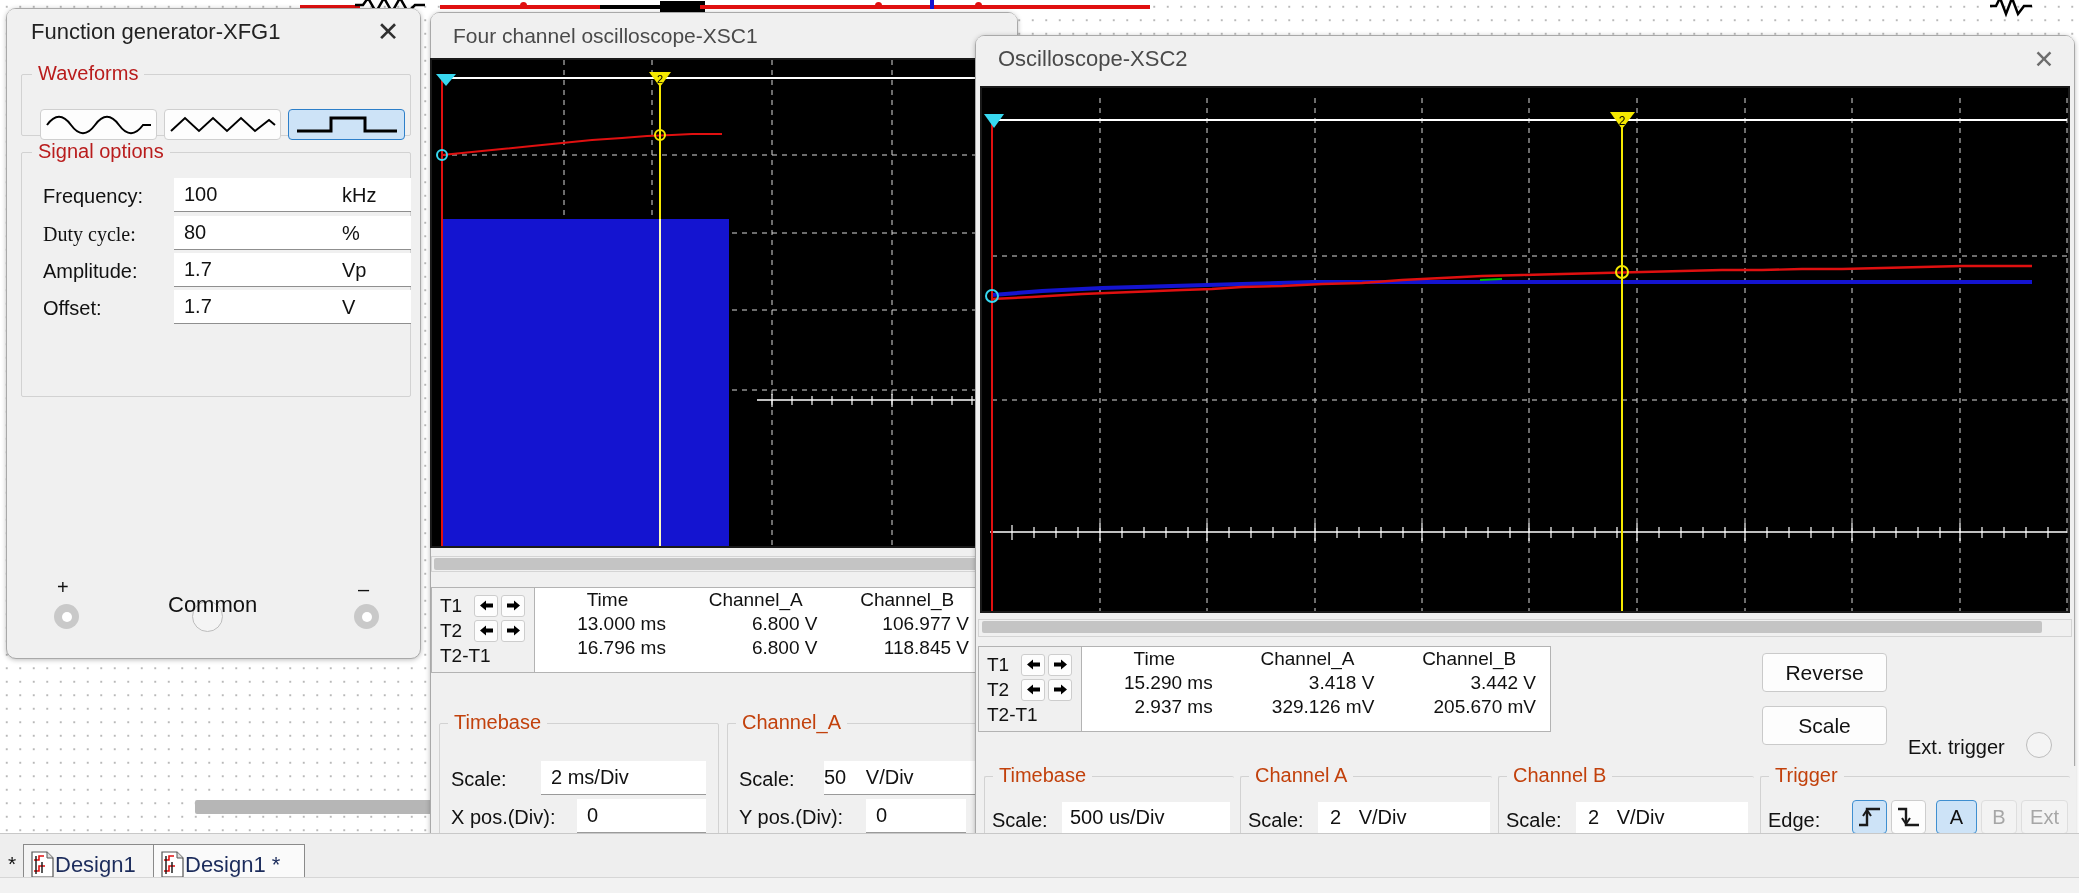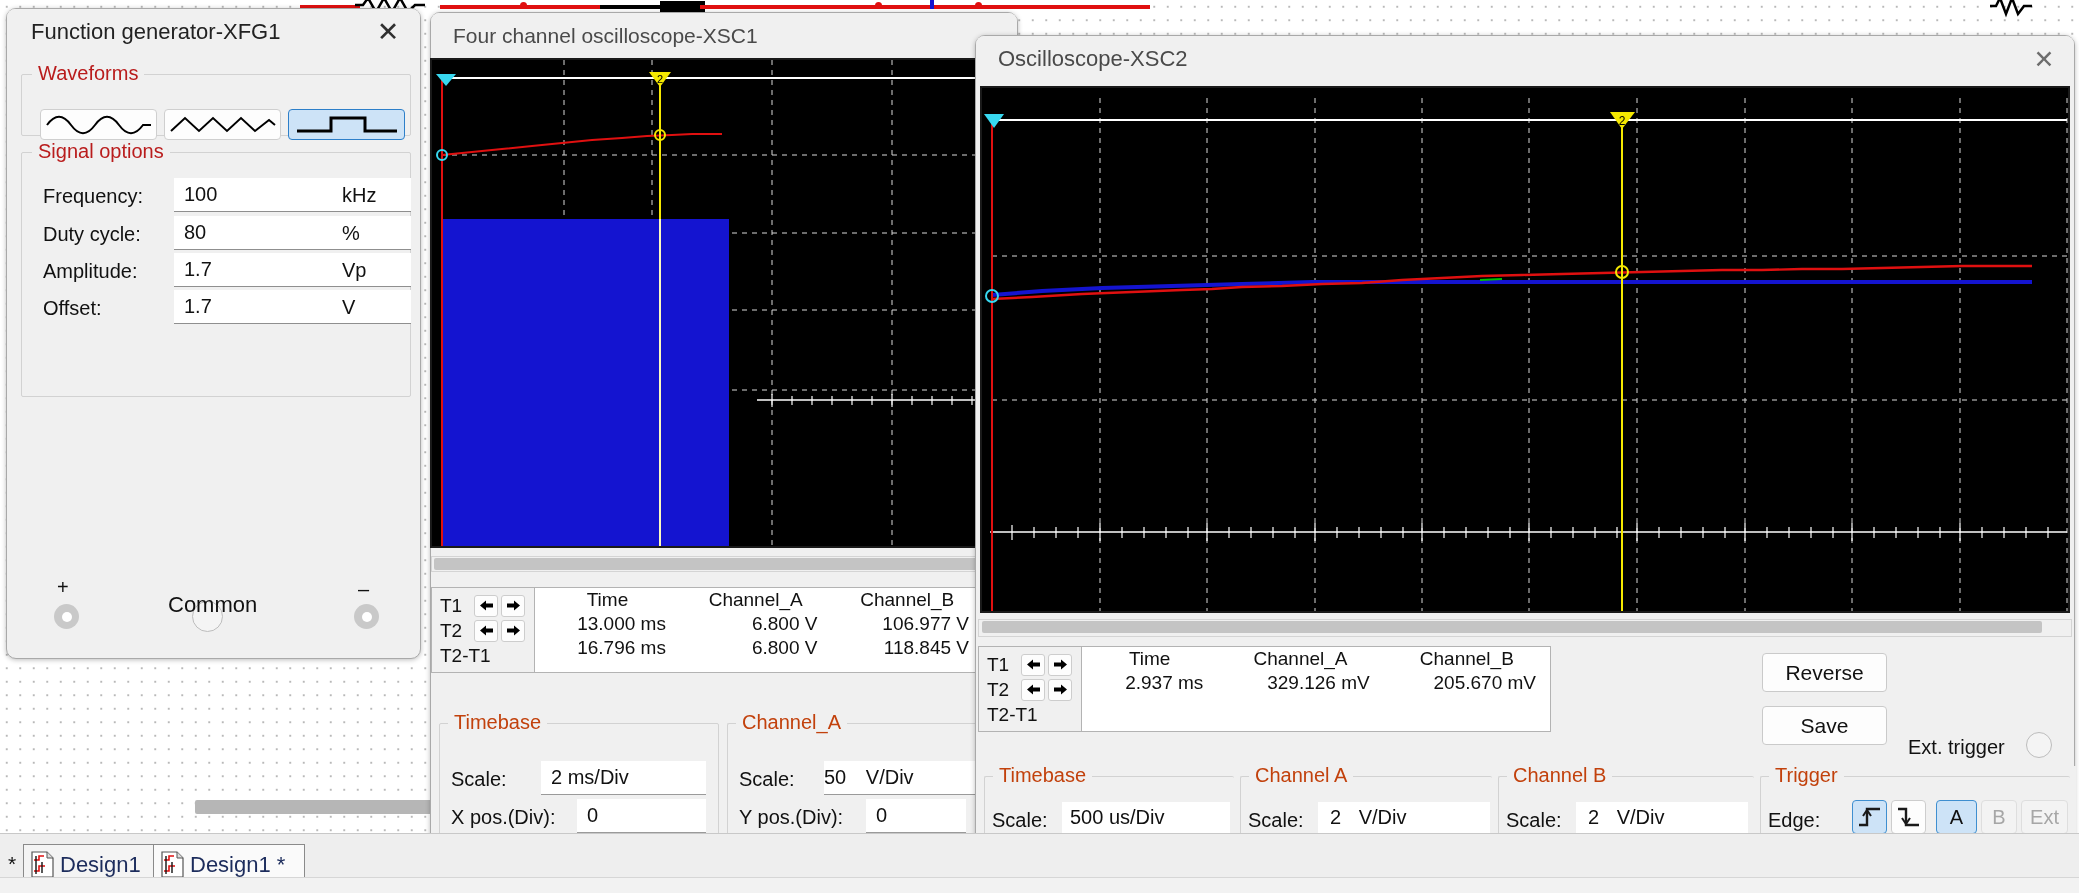--- a/index.html
+++ b/index.html
@@ -229,21 +229,21 @@
   
   #taskbar {
     position: absolute; left: 0; bottom: 0; width: 2079px; height: 60px;
     background: #eeeeee; border-top: 1px solid #c8c8c8;
   }
   .tb-star { position: absolute; left: 8px; top: 18px; font-size: 21px; color: #111; }
   .tab {
     position: absolute; top: 10px; height: 40px;
     background: #f4f4f4; border: 1px solid #8a8a8a;
     border-bottom: none;
-    display: flex; align-items: center; gap: 5px;
+    display: flex; align-items: center; 
     padding: 0 10px 0 6px; cursor: pointer;
   }
   .tab-label { font-size: 22px; color: #1c2c5c; white-space: nowrap; }
   .tb-hscroll {
     position: absolute; left: 0; bottom: 0; width: 2079px; height: 16px;
     background: #f2f2f2; border-top: 1px solid #d6d6d6;
   }
   .hscroll-upper {
     position: absolute; left: 195px; top: 800px; width: 240px; height: 14px;
     background: #b6b6b6; border-radius: 2px;
@@ -299,21 +299,21 @@
     </div>
 
     <div class="grp" style="left:14px; top:143px; width:390px; height:245px;">
       <span class="grp-label">Signal options</span>
     </div>
 
     <span class="fld-label" style="left:36px; top:176px;">Frequency:</span>
     <input class="fld-input" style="left: 167px; top: 169px; width: 160px; height: 34px;" value="100">
     <div class="fld-unit" style="left:327px; top:169px; width:77px; height:34px;">kHz</div>
 
-    <span class="fld-label" style="left:36px; top:214px;">Duty cycle:</span>
+    <span class="fld-label" style="left:36px; top:214px;font-family:Liberation Serif, serif;">Duty cycle:</span>
     <input class="fld-input" style="left: 167px; top: 207px; width: 160px; height: 34px;" value="80">
     <div class="fld-unit" style="left:327px; top:207px; width:77px; height:34px;">%</div>
 
     <span class="fld-label" style="left:36px; top:251px;">Amplitude:</span>
     <input class="fld-input" style="left: 167px; top: 244px; width: 160px; height: 34px;" value="1.7">
     <div class="fld-unit" style="left:327px; top:244px; width:77px; height:34px;">Vp</div>
 
     <span class="fld-label" style="left:36px; top:288px;">Offset:</span>
     <input class="fld-input" style="left: 167px; top: 281px; width: 160px; height: 34px;" value="1.7">
     <div class="fld-unit" style="left:327px; top:281px; width:77px; height:34px;">V</div>
@@ -624,31 +624,36 @@
       </div>
       <div class="meas-table" style="width:470px;">
         <table>
           <tbody>
               <tr>
             <th>Time</th>
             <th>Channel_A</th>
             <th>Channel_B</th>
           </tr>
           <tr>
+            <td>15.290 ms</td>
+            <td>3.418 V</td>
+            <td>3.442 V</td>
+          </tr>
+          <tr>
             <td>2.937 ms</td>
             <td>329.126 mV</td>
             <td>205.670 mV</td>
           </tr>
         </tbody>
           </table>
       </div>
     </div>
 
     <div class="big-btn" style="left:786px; top:617px; width:125px; height:39px; line-height:37px;">Reverse</div>
-    <div class="big-btn" style="left:786px; top:670px; width:125px; height:39px; line-height:37px;">Save</div>
+    <div class="big-btn" style="left:786px; top:670px; width:125px; height:39px; line-height:37px;">Scale</div>
     <span class="c-label" style="left:932px; top:700px;">Ext. trigger</span>
     <div class="term-ring hollow" style="position:absolute; left:1050px; top:696px; width:26px; height:26px;"></div>
 
     <div class="ctrl-panel" style="left:0px; top:730px; width:1100px; height:128px;">
 
       <div class="sect" style="left:8px; top:10px; width:250px; height:110px; border-right:none;">
         <span class="sect-title">Timebase</span>
       </div>
       <span class="c-label" style="left:16px; top:43px;">Scale:</span>
       <div class="c-inputbox" style="left:86px; top:36px; width:168px; height:32px; padding-left:8px; line-height:30px;">500 us/Div</div>

